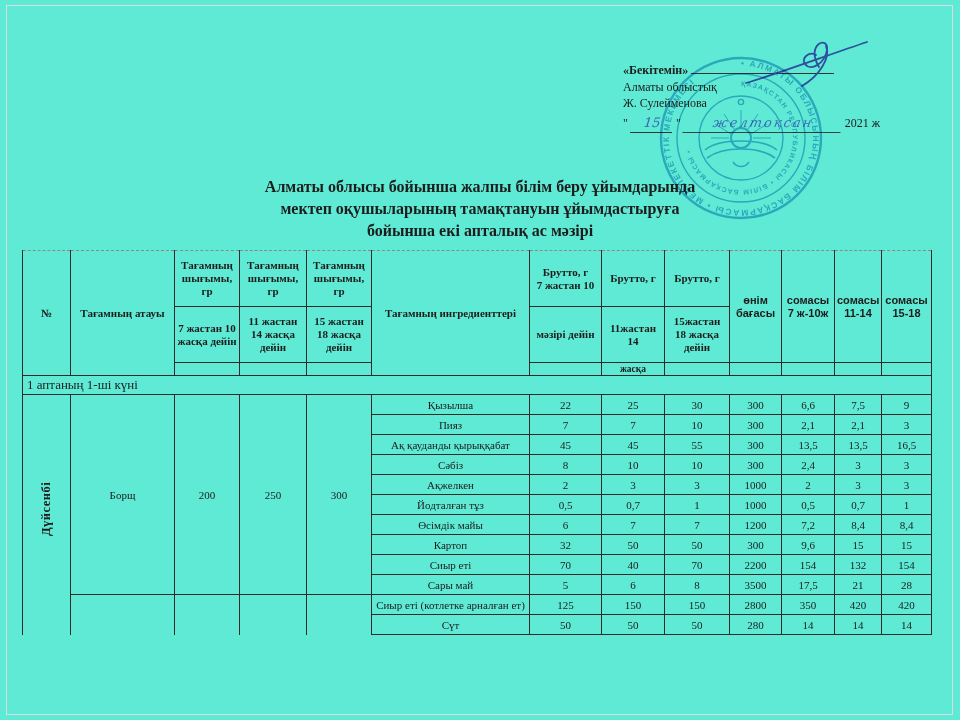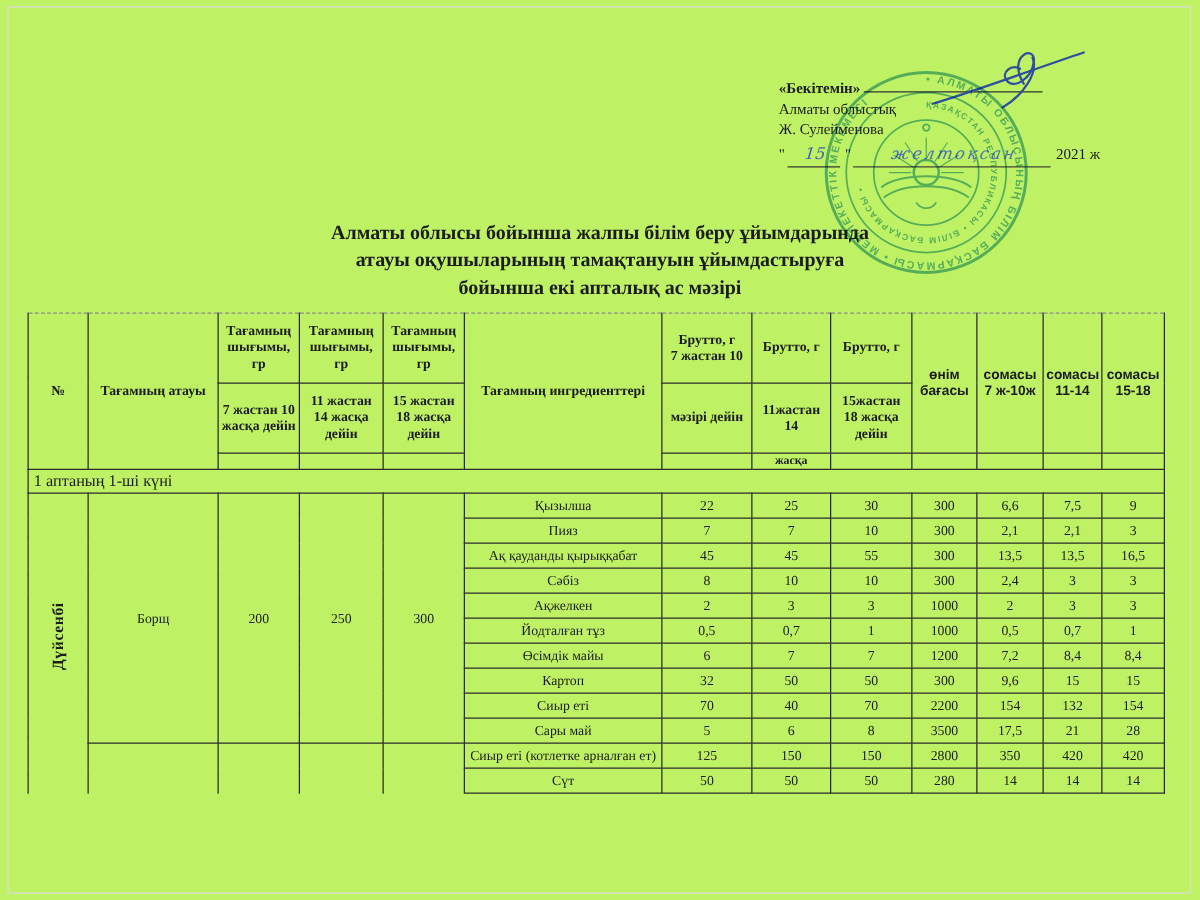--- a/index.html
+++ b/index.html
@@ -1,19 +1,19 @@
 <!DOCTYPE html>
 <html><head>
 <meta charset="utf-8">
 <style>
   * { margin:0; padding:0; box-sizing:border-box; }
   html,body { background:#ffffff; }
   .page {
     position:relative; width:960px; height:720px; overflow:hidden;
-    background:#bef264; font-family:"Liberation Serif", serif; color:#1c1c1c;
+    background:#5eead4; font-family:"Liberation Serif", serif; color:#1c1c1c;
   }
   .page-frame {
     position:absolute; left:6px; top:5px; right:7px; bottom:5px;
     border:1px solid #dcdcdc; pointer-events:none;
   }
 
   
   .approval { position:absolute; left:623px; top:62px; font-size:12px; line-height:16.5px; white-space:nowrap; }
   .approve-line b { font-weight:bold; }
   .sig-line { display:inline-block; width:143px; border-bottom:1.2px solid #333; height:11px; margin-left:3px; }
@@ -94,21 +94,21 @@
     <text font-size="8.4" letter-spacing="1.6" fill="#3d9bd6">
       <textPath href="#arcOuter">• АЛМАТЫ ОБЛЫСЫНЫҢ БІЛІМ БАСҚАРМАСЫ • МЕМЛЕКЕТТІК МЕКЕМЕСІ </textPath>
     </text>
     <text font-size="6.8" letter-spacing="1.2" fill="#3d9bd6">
       <textPath href="#arcInner">ҚАЗАҚСТАН РЕСПУБЛИКАСЫ • БІЛІМ БАСҚАРМАСЫ •</textPath>
     </text>
   </svg>
 
   <div class="doc-title">
     <div>Алматы облысы бойынша жалпы білім беру ұйымдарында</div>
-    <div>атауы оқушыларының тамақтануын ұйымдастыруға</div>
+    <div>мектеп оқушыларының тамақтануын ұйымдастыруға</div>
     <div>бойынша екі апталық ас мәзірі</div>
   </div>
 
   <table class="menu">
     <colgroup>
       <col style="width:48px">
         <col style="width:104px">
         <col style="width:65px">
         <col style="width:67px">
         <col style="width:65px">

